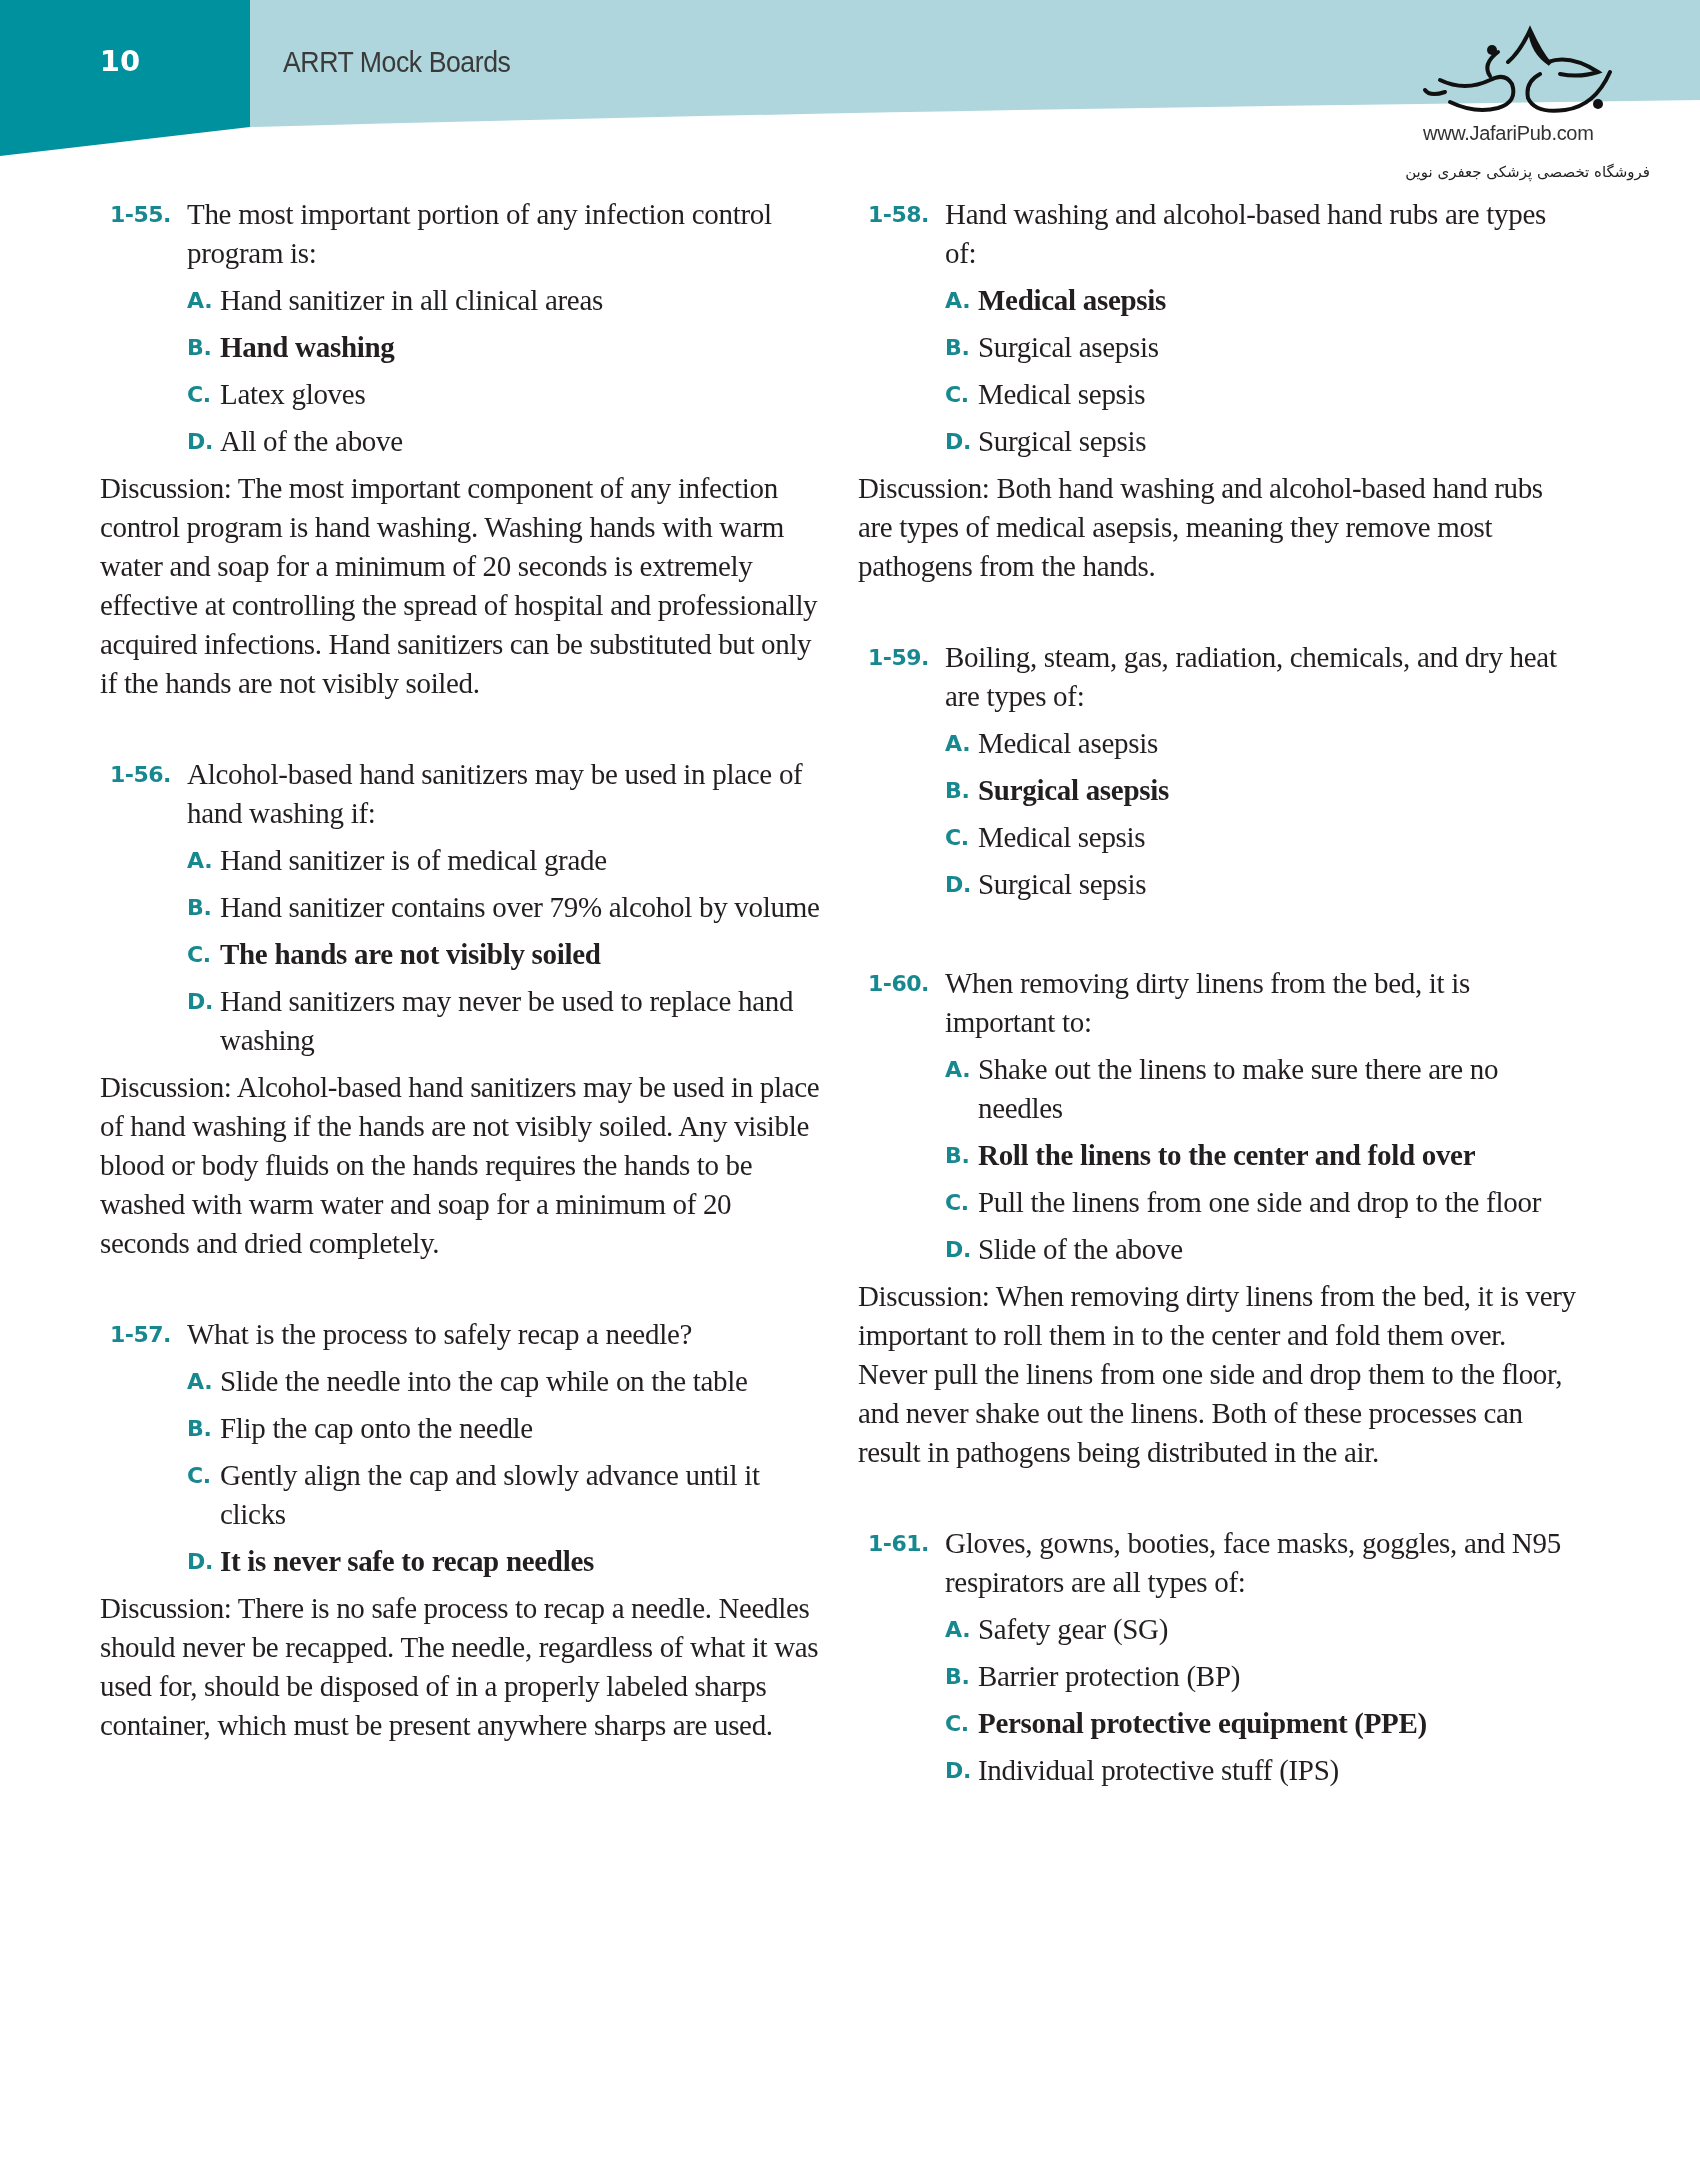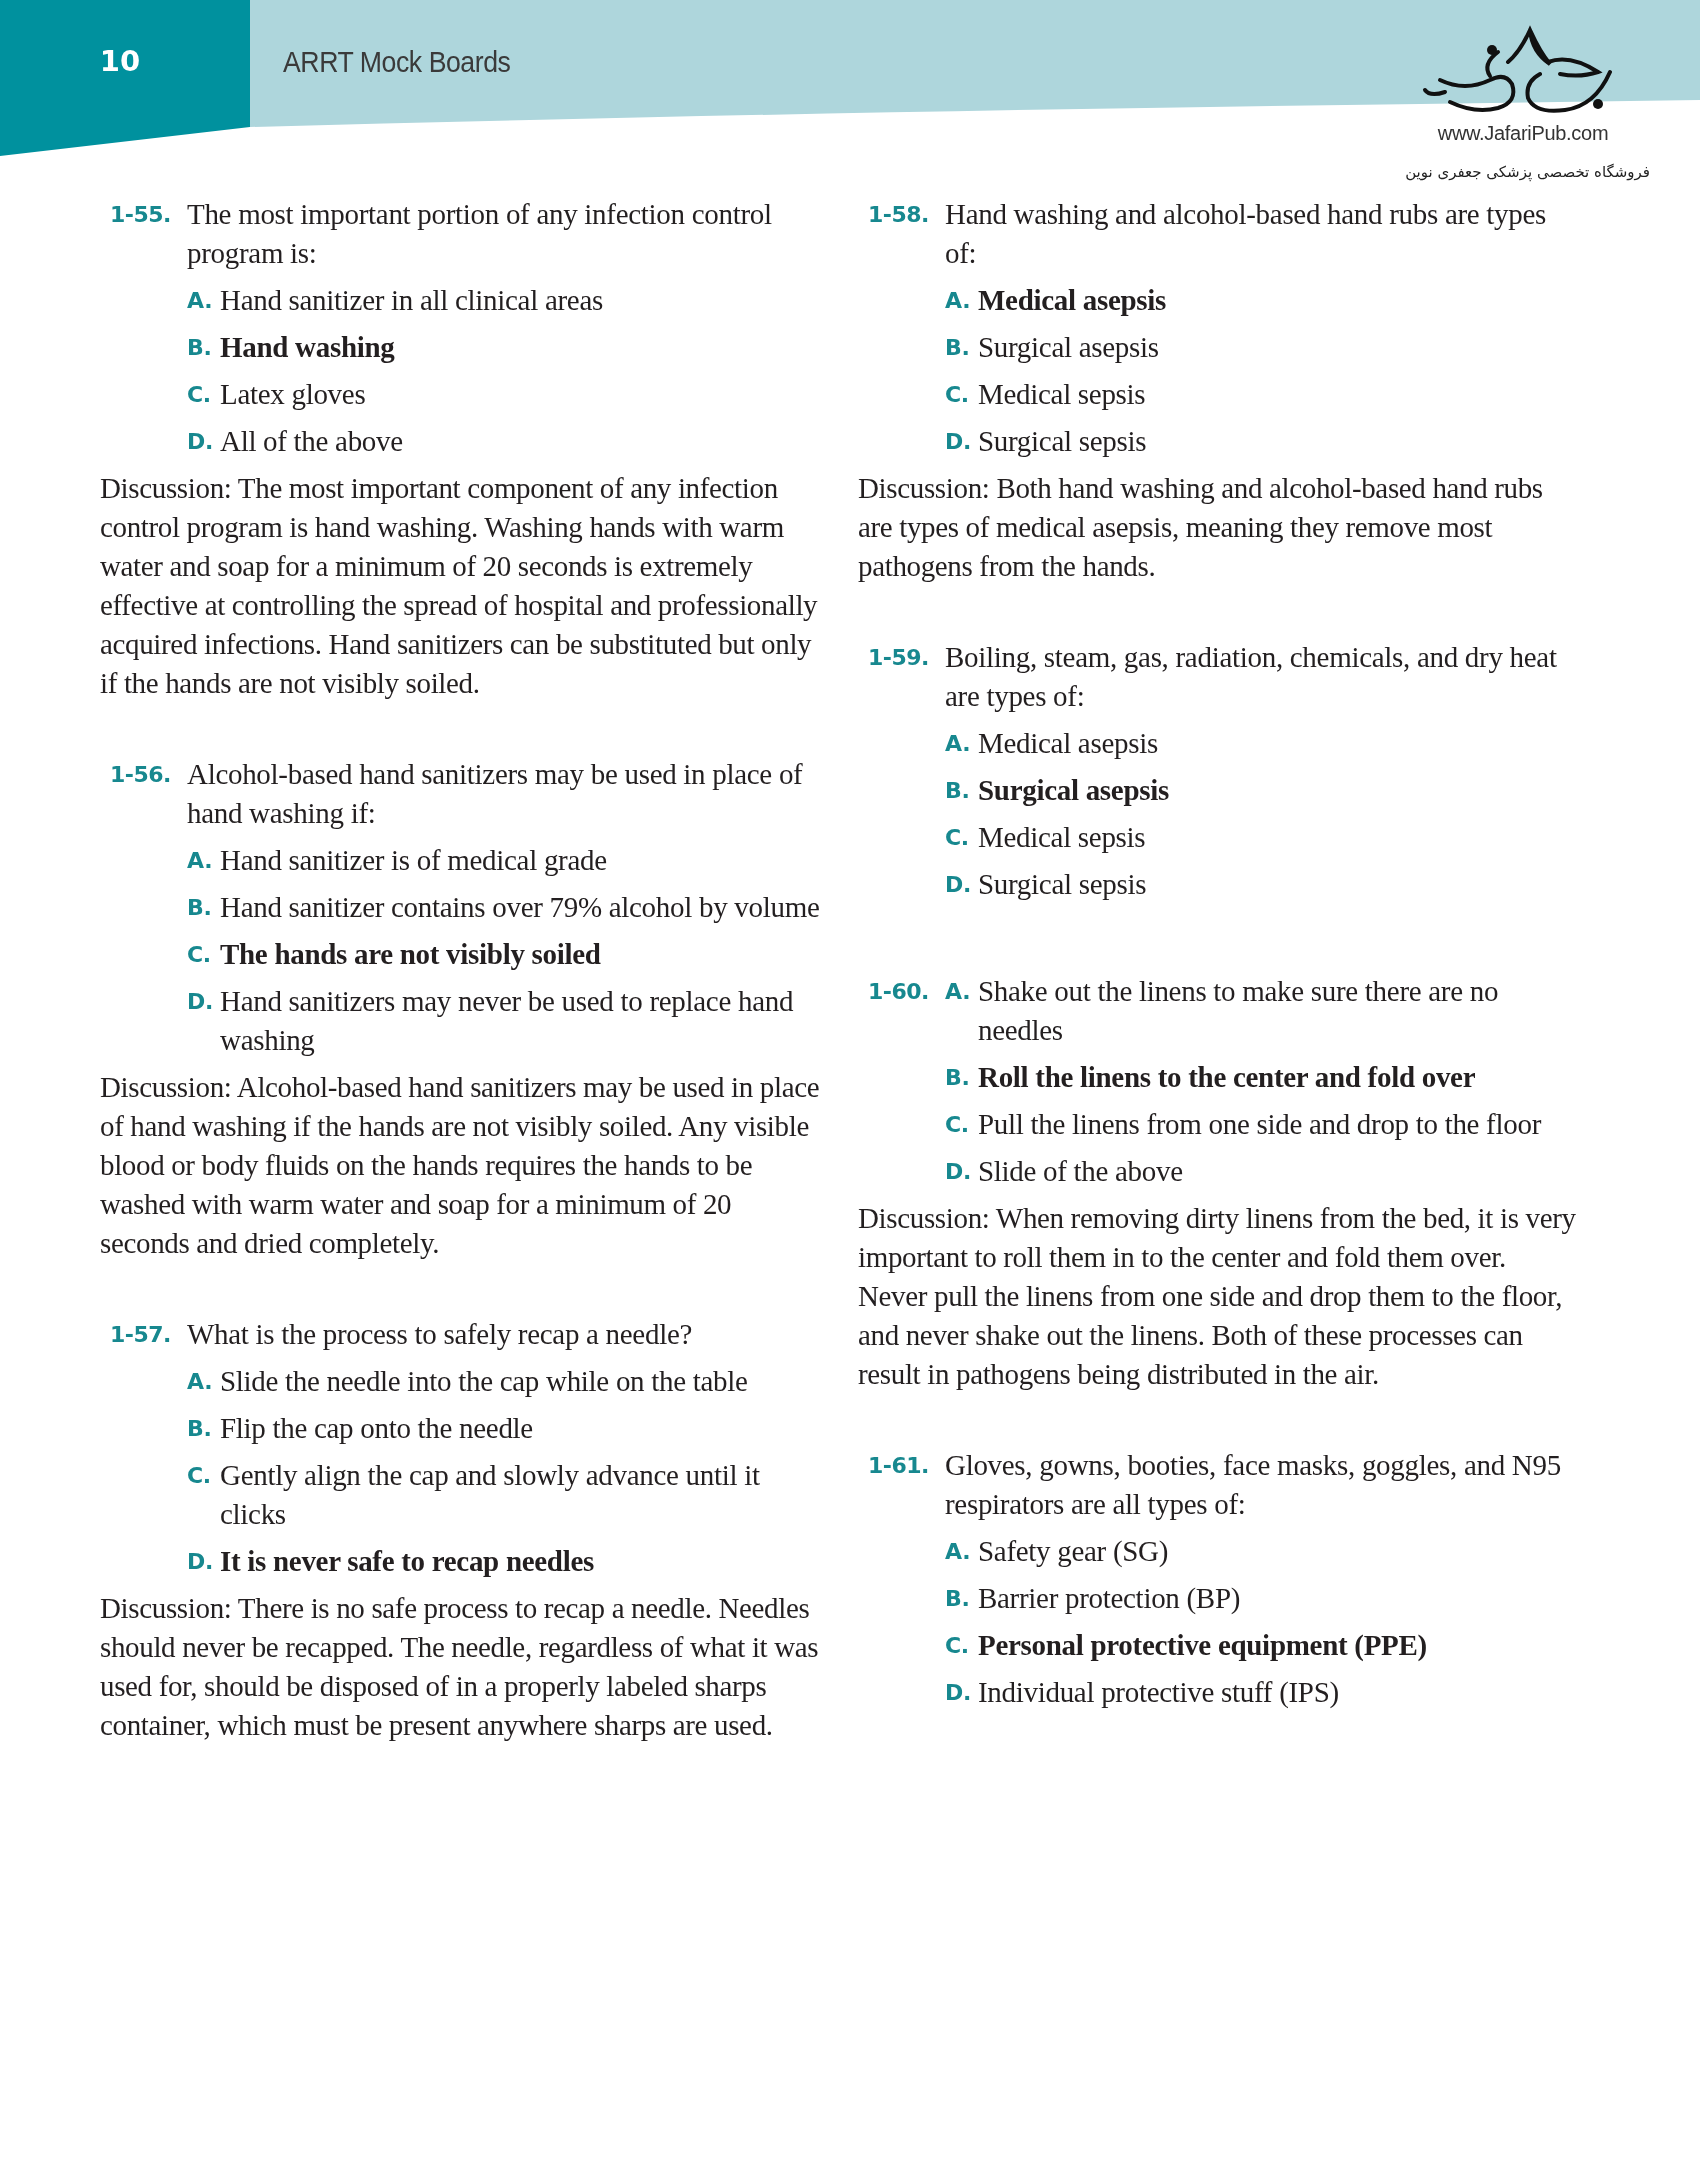--- a/index.html
+++ b/index.html
@@ -9,21 +9,21 @@
   
   .header-svg { position: absolute; left: 0; top: 0; width: 1700px; height: 170px; }
   .page-number { position: absolute; left: 95px; top: 44px; width: 50px; text-align: center;
                  font-family: "DejaVu Sans", "Liberation Sans", sans-serif; font-weight: bold;
                  font-size: 29px; color: #ffffff; letter-spacing: 0px; }
   .running-head { position: absolute; left: 283px; top: 46px;
                   font-family: "Liberation Sans", "DejaVu Sans", sans-serif; font-size: 29px;
                   color: #3a3a3a; letter-spacing: -0.5px; transform: scaleX(0.92); transform-origin: left center; }
 
   .publisher-logo { position: absolute; left: 1420px; top: 22px; width: 200px; height: 100px; }
-  .publisher-url { position: absolute; left: 1423px; top: 122px; width: 200px; text-align: center;
+  .publisher-url { position: absolute; left: 1423px; top: 122px; width: 200px; 
                    font-family: "Liberation Sans", "DejaVu Sans", sans-serif; font-size: 20px;
                    color: #333; letter-spacing: -0.3px; }
   .publisher-tagline { position: absolute; left: 1380px; top: 163px; width: 270px; text-align: right;
                        font-family: "DejaVu Sans", sans-serif; font-size: 15px; color: #222; direction: rtl; }
 
   
   .column { position: absolute; top: 195px; width: 720px; }
   .col-left { left: 100px; }
   .col-right { left: 858px; }
 
@@ -145,20 +145,21 @@
       <li class="option correct"><span class="opt-letter">B.</span><span class="opt-text">Surgical asepsis</span></li>
       <li class="option"><span class="opt-letter">C.</span><span class="opt-text">Medical sepsis</span></li>
       <li class="option"><span class="opt-letter">D.</span><span class="opt-text">Surgical sepsis</span></li>
     </ul>
   </div>
   <div class="gap"></div>
 
   <div class="question">
     <div class="q-row">
       <span class="q-num">1-60.</span>
+      <span class="q-text">When removing dirty linens from the bed, it is important to:</span>
     </div>
     <ul class="options">
       <li class="option"><span class="opt-letter">A.</span><span class="opt-text">Shake out the linens to make sure there are no needles</span></li>
       <li class="option correct"><span class="opt-letter">B.</span><span class="opt-text">Roll the linens to the center and fold over</span></li>
       <li class="option"><span class="opt-letter">C.</span><span class="opt-text">Pull the linens from one side and drop to the floor</span></li>
       <li class="option"><span class="opt-letter">D.</span><span class="opt-text">Slide of the above</span></li>
     </ul>
     <p class="discussion">Discussion: When removing dirty linens from the bed, it is very important to roll them in to the center and fold them over. Never pull the linens from one side and drop them to the floor, and never shake out the linens. Both of these processes can result in pathogens being distributed in the air.</p>
   </div>
   <div class="gap"></div>

